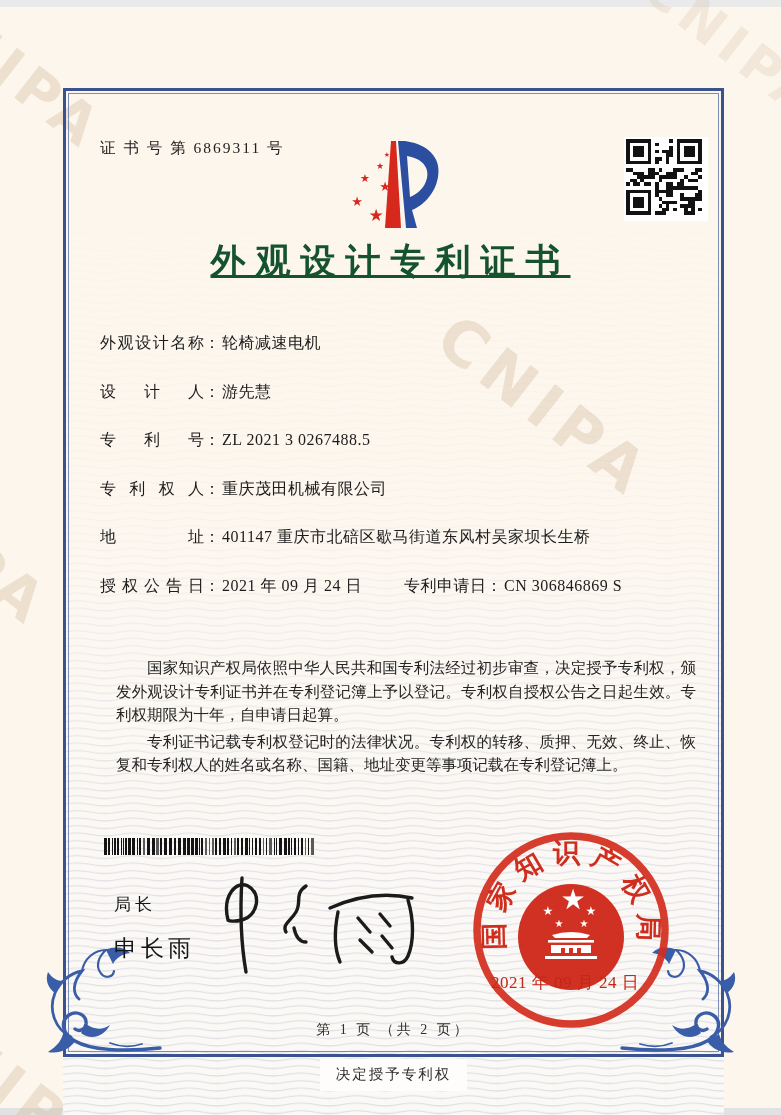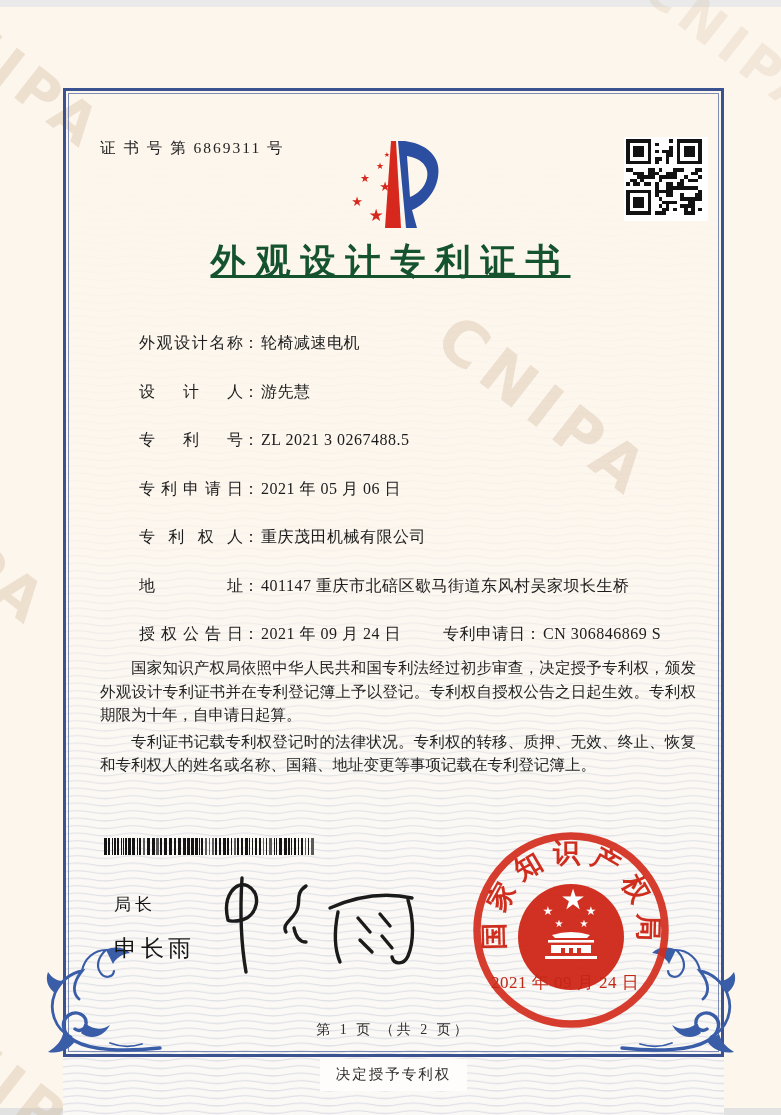--- a/index.html
+++ b/index.html
@@ -52,38 +52,38 @@
   }
   .qr{position:absolute;left:624px;top:137px;width:80px;height:80px;background:#fff;padding:2px;}
   .logo{position:absolute;left:330px;top:128px;}
 
   .title{
     position:absolute;left:0;top:238px;width:781px;text-align:center;
     font-size:35px;font-weight:bold;color:#14532d;letter-spacing:10px;text-decoration:underline;
   }
 
   .fields{position:absolute;left:100px;top:332px;width:610px;font-size:16px;color:#1c1c1c;}
-  .frow{margin-bottom:26.5px;line-height:22px;white-space:nowrap;margin-left:39px;}
+  .frow{margin-bottom:26.5px;line-height:22px;white-space:nowrap;}
   .flabel{
     display:inline-block;width:104px;
     text-align:justify;text-align-last:justify;vertical-align:top;
   }
   .flabel2{
     display:inline-block;width:82px;margin-left:30px;
     text-align:justify;text-align-last:justify;vertical-align:top;
   }
   .fvalue{letter-spacing:.5px;}
   .fvalue-fixed{display:inline-block;width:152px;letter-spacing:.5px;}
   .colon{margin-right:2px;}
 
   .paras{
     position:absolute;left:100px;top:656px;width:596px;
     font-size:15.5px;line-height:23.6px;color:#242424;text-align:justify;
   }
-  .paras p{margin:0 0 3px 0;text-indent:2em;}
+  .paras p{margin:0 0 3px 16px;text-indent:2em;}
 
   .barcode{position:absolute;left:104px;top:838px;}
 
   .issuer-title{
     position:absolute;left:114px;top:893px;
     font-family:"Liberation Sans","DejaVu Sans",sans-serif;
     font-size:17px;color:#161616;letter-spacing:4px;
   }
   .issuer-name{
     position:absolute;left:114px;top:933px;
@@ -322,23 +322,20 @@
     <div class="frow">
       <span class="flabel">外观设计名称</span><span class="colon">：</span><span class="fvalue">轮椅减速电机</span>
     </div>
     <div class="frow">
       <span class="flabel">设计人</span><span class="colon">：</span><span class="fvalue">游先慧</span>
     </div>
     <div class="frow">
       <span class="flabel">专利号</span><span class="colon">：</span><span class="fvalue">ZL 2021 3 0267488.5</span>
     </div>
     <div class="frow">
-      <span class="flabel">专利申请日</span><span class="colon">：</span><span class="fvalue">2021 年 05 月 06 日</span>
-    </div>
-    <div class="frow">
       <span class="flabel">专利权人</span><span class="colon">：</span><span class="fvalue">重庆茂田机械有限公司</span>
     </div>
     <div class="frow">
       <span class="flabel">地址</span><span class="colon">：</span><span class="fvalue">401147  重庆市北碚区歇马街道东风村吴家坝长生桥</span>
     </div>
     <div class="frow">
       <span class="flabel">授权公告日</span><span class="colon">：</span><span class="fvalue-fixed">2021 年 09 月 24 日</span><span class="flabel2">专利申请日</span><span class="colon">：</span><span class="fvalue">CN 306846869 S</span>
     </div>
   </div>
 

